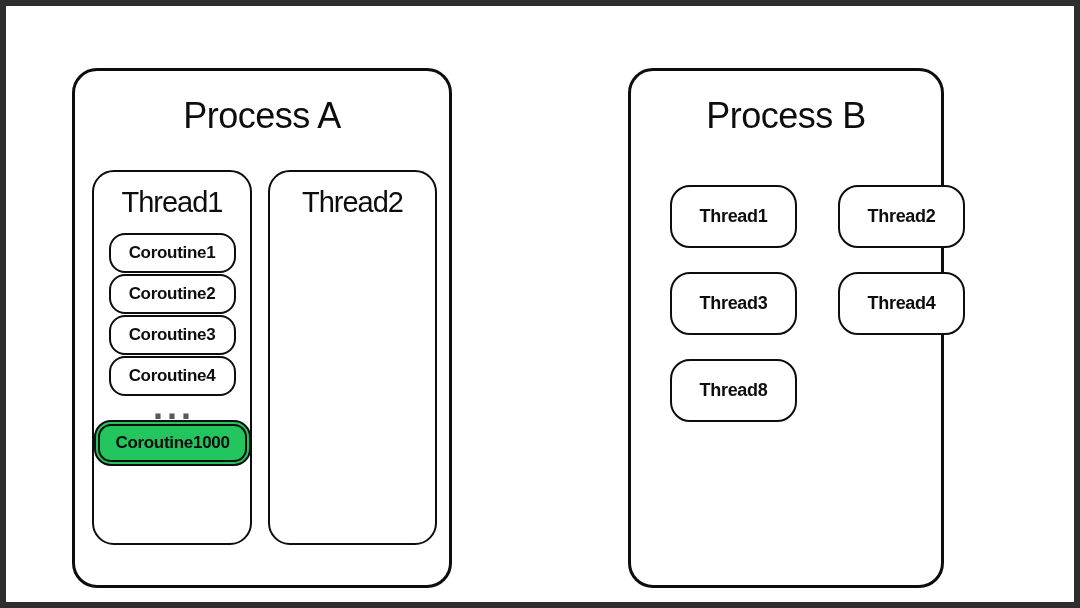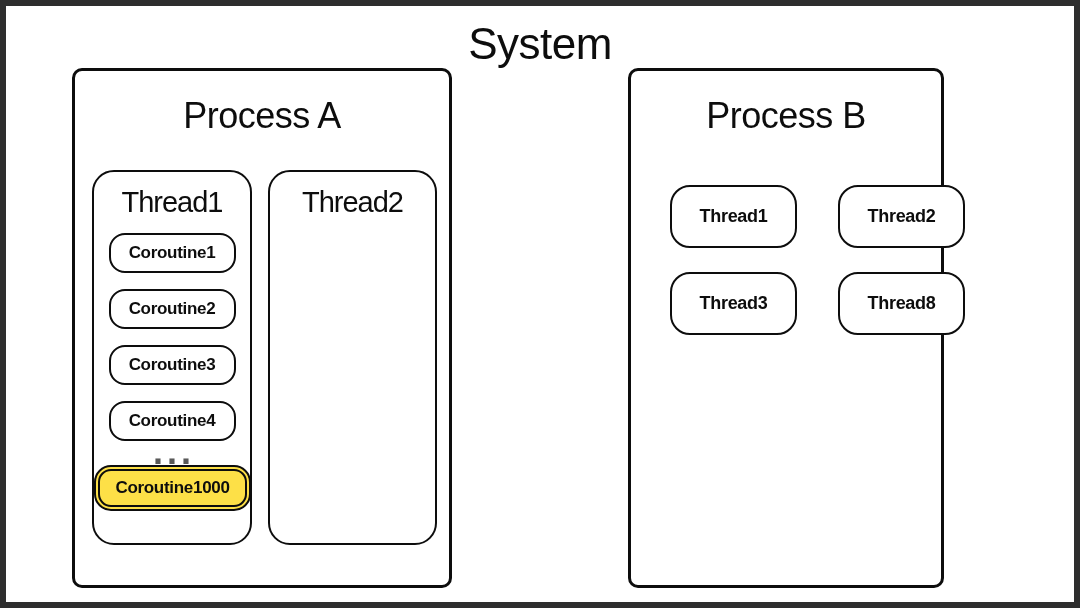--- a/index.html
+++ b/index.html
@@ -26,21 +26,21 @@
     line-height: 50px;
     letter-spacing: -0.5px;
   }
 
   .process {
     position: absolute;
     top: 62px;
     height: 520px;
     box-sizing: border-box;
     border: 3px solid #0d0d0d;
-    border-radius: 10px;
+    border-radius: 25px;
     background: #ffffff;
   }
   .process-a { left: 66px;  width: 380px; }
   .process-b { left: 622px; width: 316px; }
 
   .process-label {
     position: absolute;
     top: 24px;
     left: 0;
     width: 100%;
@@ -68,21 +68,21 @@
     font-size: 29px;
     line-height: 33px;
     letter-spacing: -1px;
   }
 
   .coroutine-list {
     margin-top: 14px;
     display: flex;
     flex-direction: column;
     align-items: center;
-    gap: 16px;
+    gap: 1px;
   }
 
   .coroutine {
     width: 127px;
     height: 40px;
     box-sizing: border-box;
     border: 2.5px solid #0d0d0d;
     border-radius: 16px;
     display: flex;
     align-items: center;
@@ -106,21 +106,21 @@
   }
 
   .c1000-outer {
     margin: 0 auto;
     width: 157px;
     height: 46px;
     box-sizing: border-box;
     border: 2.5px solid #0d0d0d;
     border-radius: 17px;
     position: relative;
-    background: #fde047;
+    background: #22c55e;
   }
   .c1000-inner {
     position: absolute;
     left: 2px; right: 2px; top: 2px; bottom: 2px;
     border: 2px solid #0d0d0d;
     border-radius: 13px;
     display: flex;
     align-items: center;
     justify-content: center;
     font-size: 17px;
@@ -151,21 +151,20 @@
     font-weight: bold;
     letter-spacing: -0.3px;
     background: #ffffff;
   }
 </style>
 </head>
 <body>
 
 <div class="canvas">
 
-  <div class="title">System</div>
 
   <section class="process process-a">
     <div class="process-label">Process A</div>
 
     <div class="thread-col thread1">
       <div class="thread-header">Thread1</div>
 
       <div class="coroutine-list">
 
           <div class="coroutine">Coroutine1</div>
@@ -194,20 +193,21 @@
     <div class="process-label">Process B</div>
 
     <div class="thread-grid">
 
         <div class="thread-pill">Thread1</div>
 
         <div class="thread-pill">Thread2</div>
 
         <div class="thread-pill">Thread3</div>
 
+        <div class="thread-pill">Thread4</div>
 
 
 
 
         <div class="thread-pill">Thread8</div>
       </div>
   </section>
 
 </div>
 

